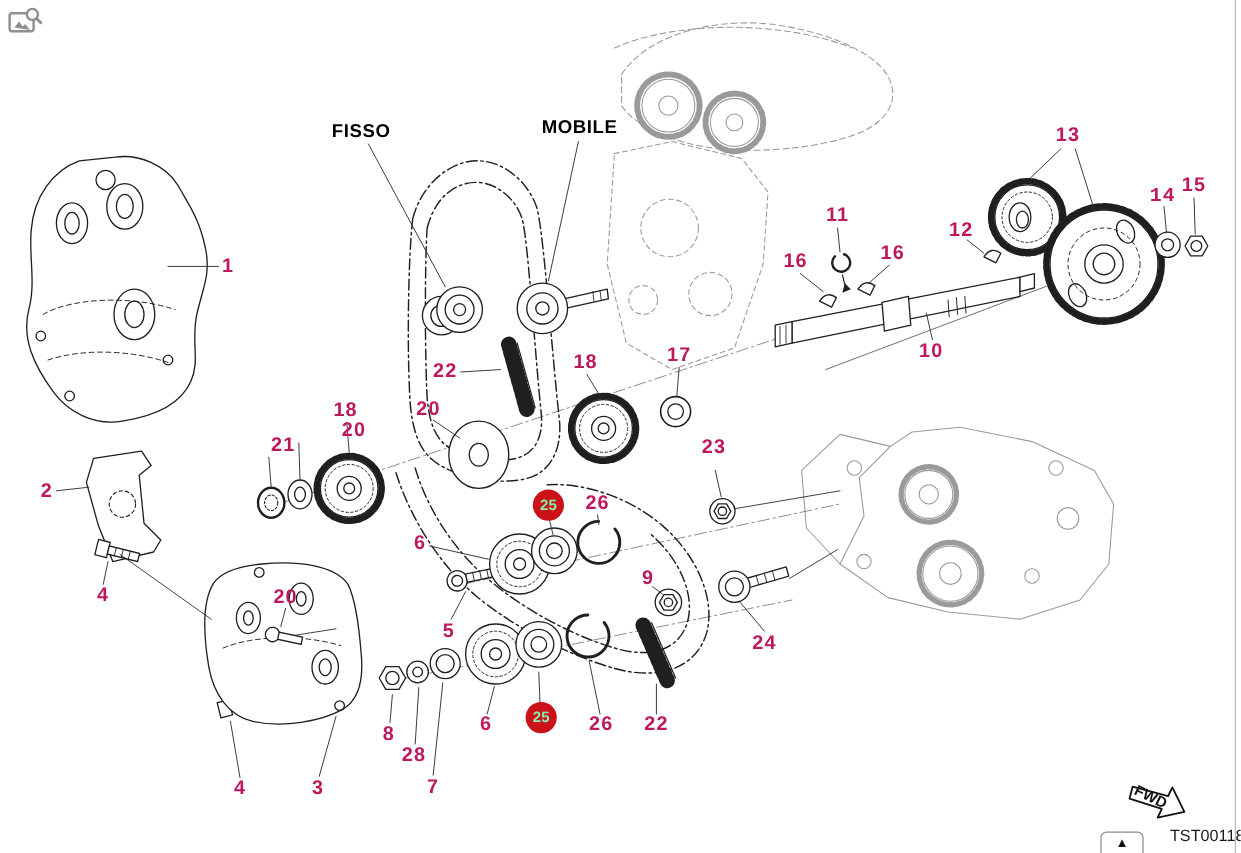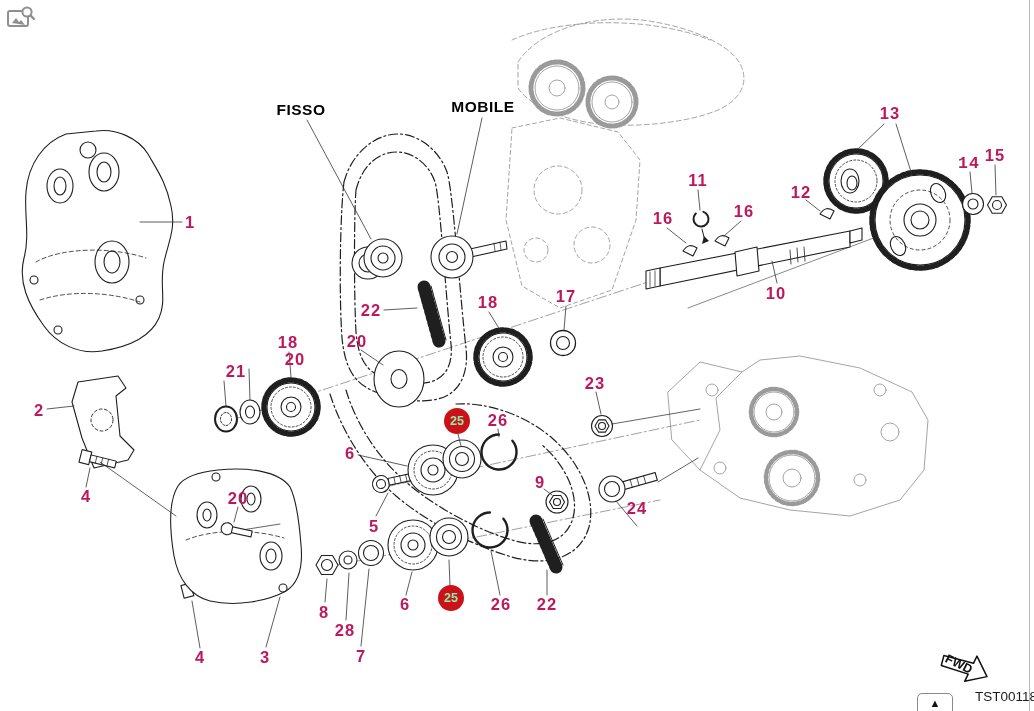--- a/index.html
+++ b/index.html
@@ -396,26 +396,26 @@
       <div class="callout" style="left: 488px; top: 302px;">18</div>
       <div class="callout" style="left: 566px; top: 296px;">17</div>
       <div class="callout" style="left: 698px; top: 180px;">11</div>
       <div class="callout" style="left: 663px; top: 218px;">16</div>
       <div class="callout" style="left: 744px; top: 211px;">16</div>
       <div class="callout" style="left: 801px; top: 192px;">12</div>
       <div class="callout" style="left: 890px; top: 113px;">13</div>
       <div class="callout" style="left: 969px; top: 163px; font-family: Liberation Mono, monospace;">14</div>
       <div class="callout" style="left: 995px; top: 155px;">15</div>
       <div class="callout" style="left: 776px; top: 293px;">10</div>
-      <div class="callout" style="left: 595px; top: 383px;">23</div>
+      <div class="callout" style="left: 595px; top: 373px;">23</div>
       <div class="callout" style="left: 498px; top: 420px;">26</div>
       <div class="callout" style="left: 350px; top: 453px;">6</div>
       <div class="callout" style="left: 374px; top: 526px;">5</div>
       <div class="callout" style="left: 540px; top: 482px;">9</div>
-      <div class="callout" style="left: 637px; top: 508px;">24</div>
+      <div class="callout" style="left: 637px; top: 536px;">24</div>
       <div class="callout" style="left: 238px; top: 498px;">20</div>
       <div class="callout" style="left: 324px; top: 612px;">8</div>
       <div class="callout" style="left: 345px; top: 630px;">28</div>
       <div class="callout" style="left: 361px; top: 656px;">7</div>
       <div class="callout" style="left: 200px; top: 657px;">4</div>
       <div class="callout" style="left: 265px; top: 657px;">3</div>
       <div class="callout" style="left: 405px; top: 604px;">6</div>
       <div class="callout" style="left: 501px; top: 604px;">26</div>
       <div class="callout" style="left: 547px; top: 604px;">22</div>
       <div class="dlabel" style="left: 301px; top: 110px;">FISSO</div>

